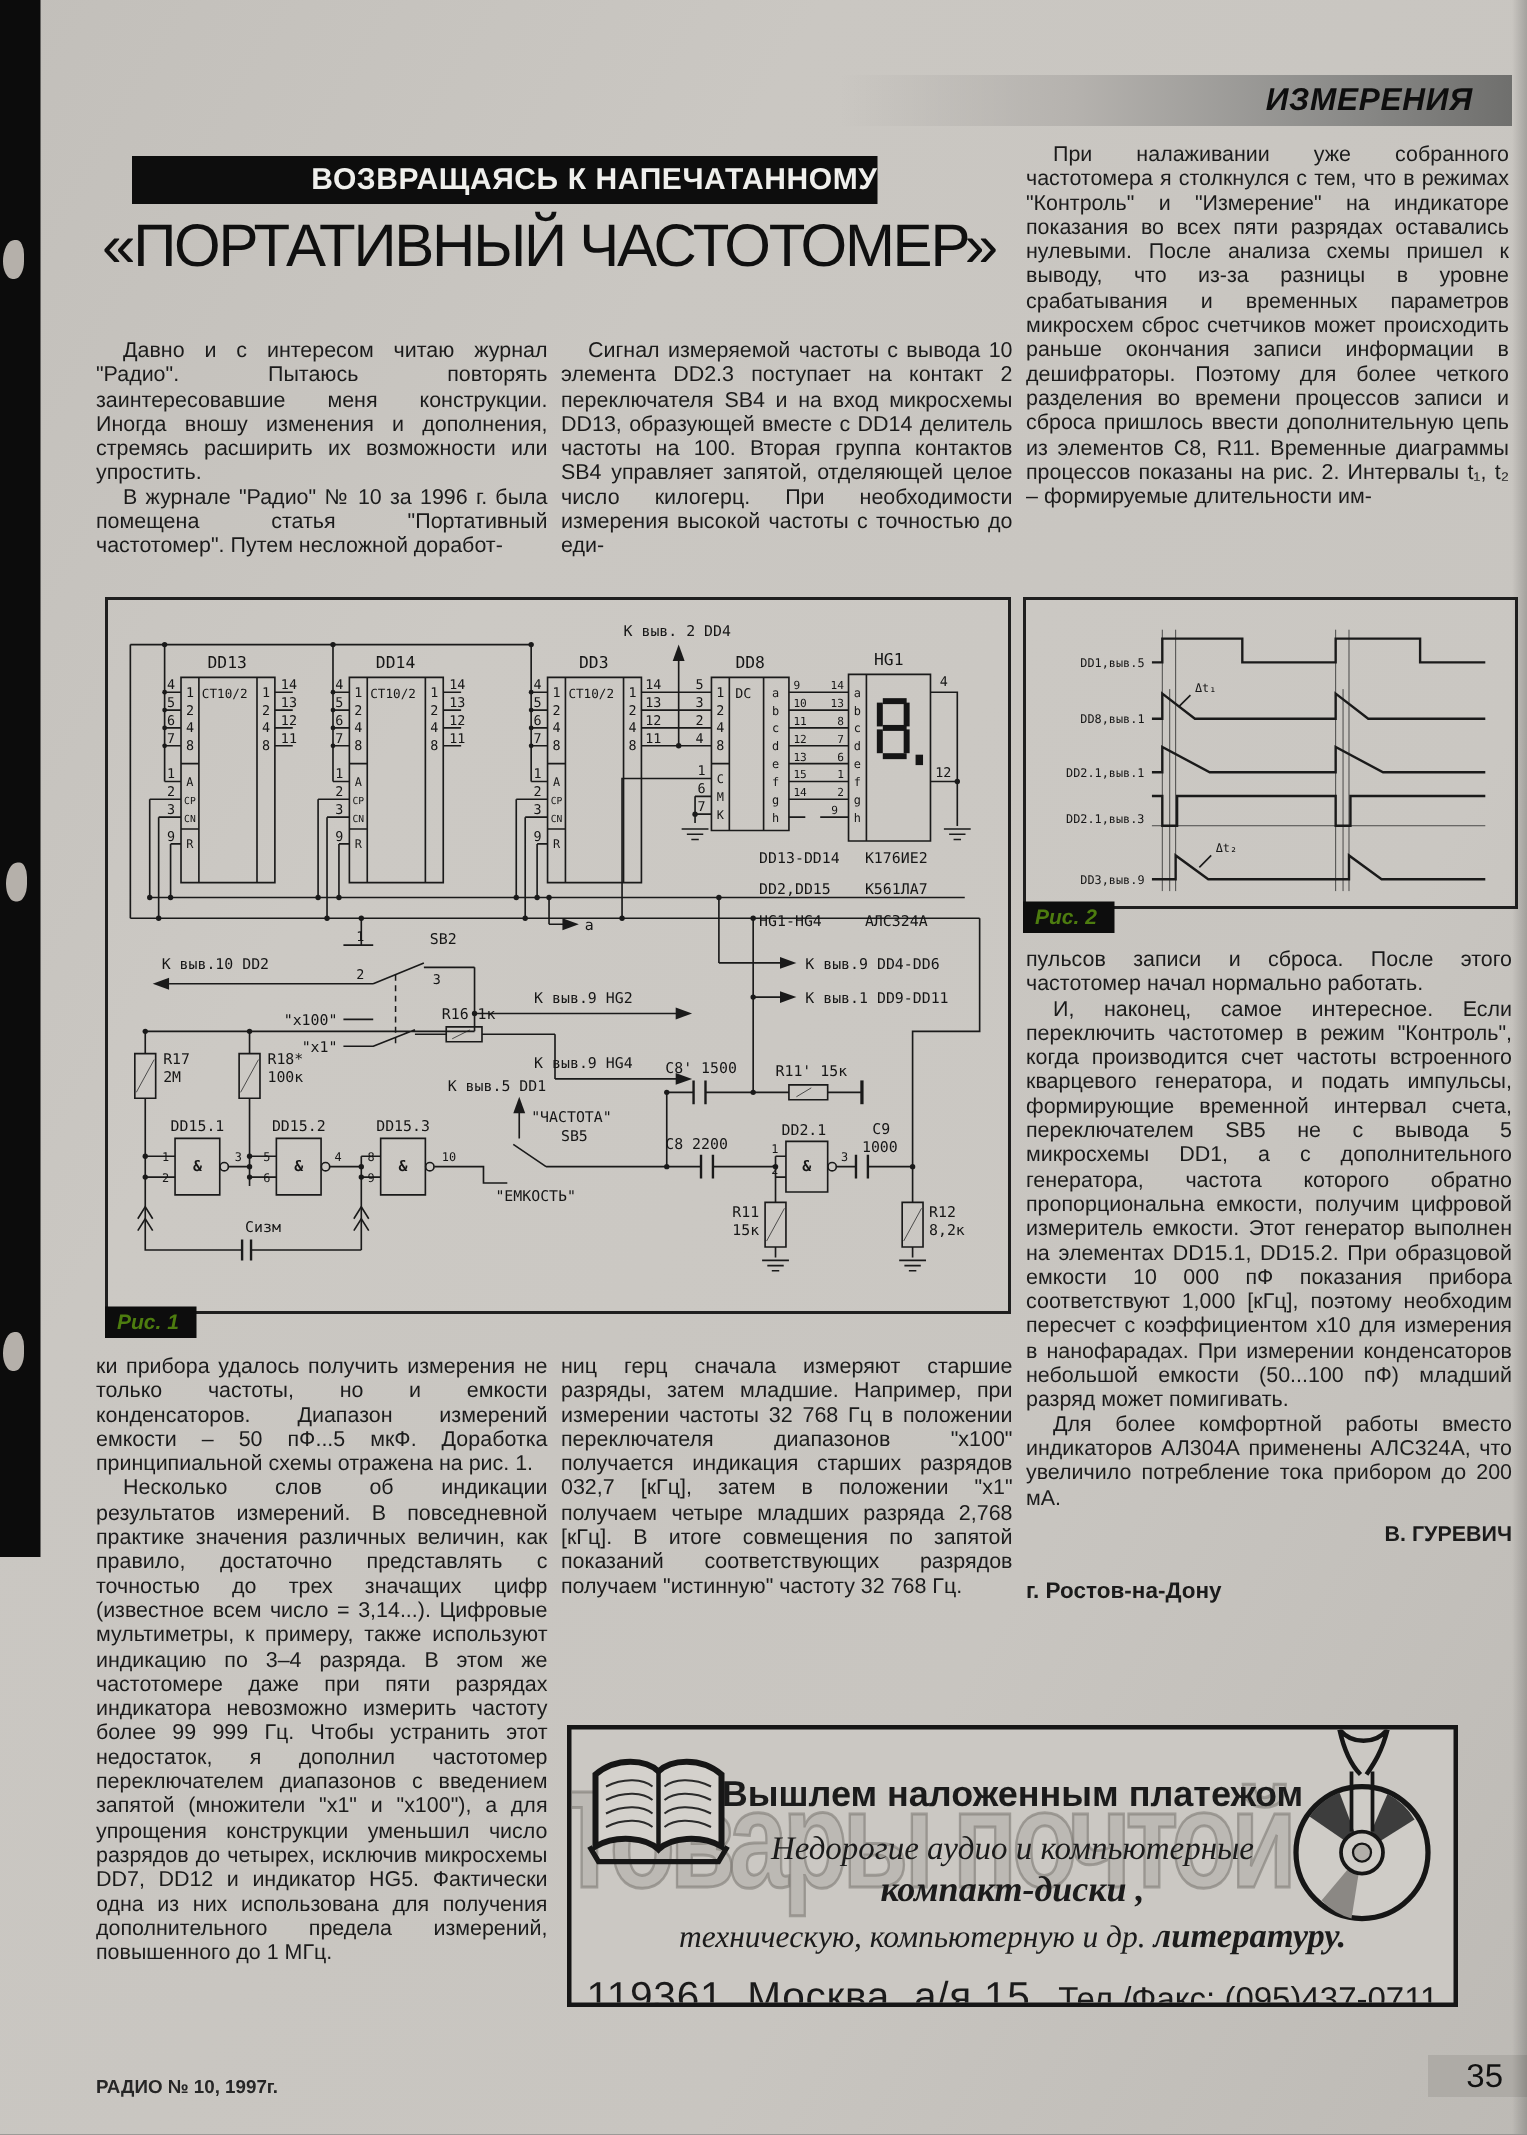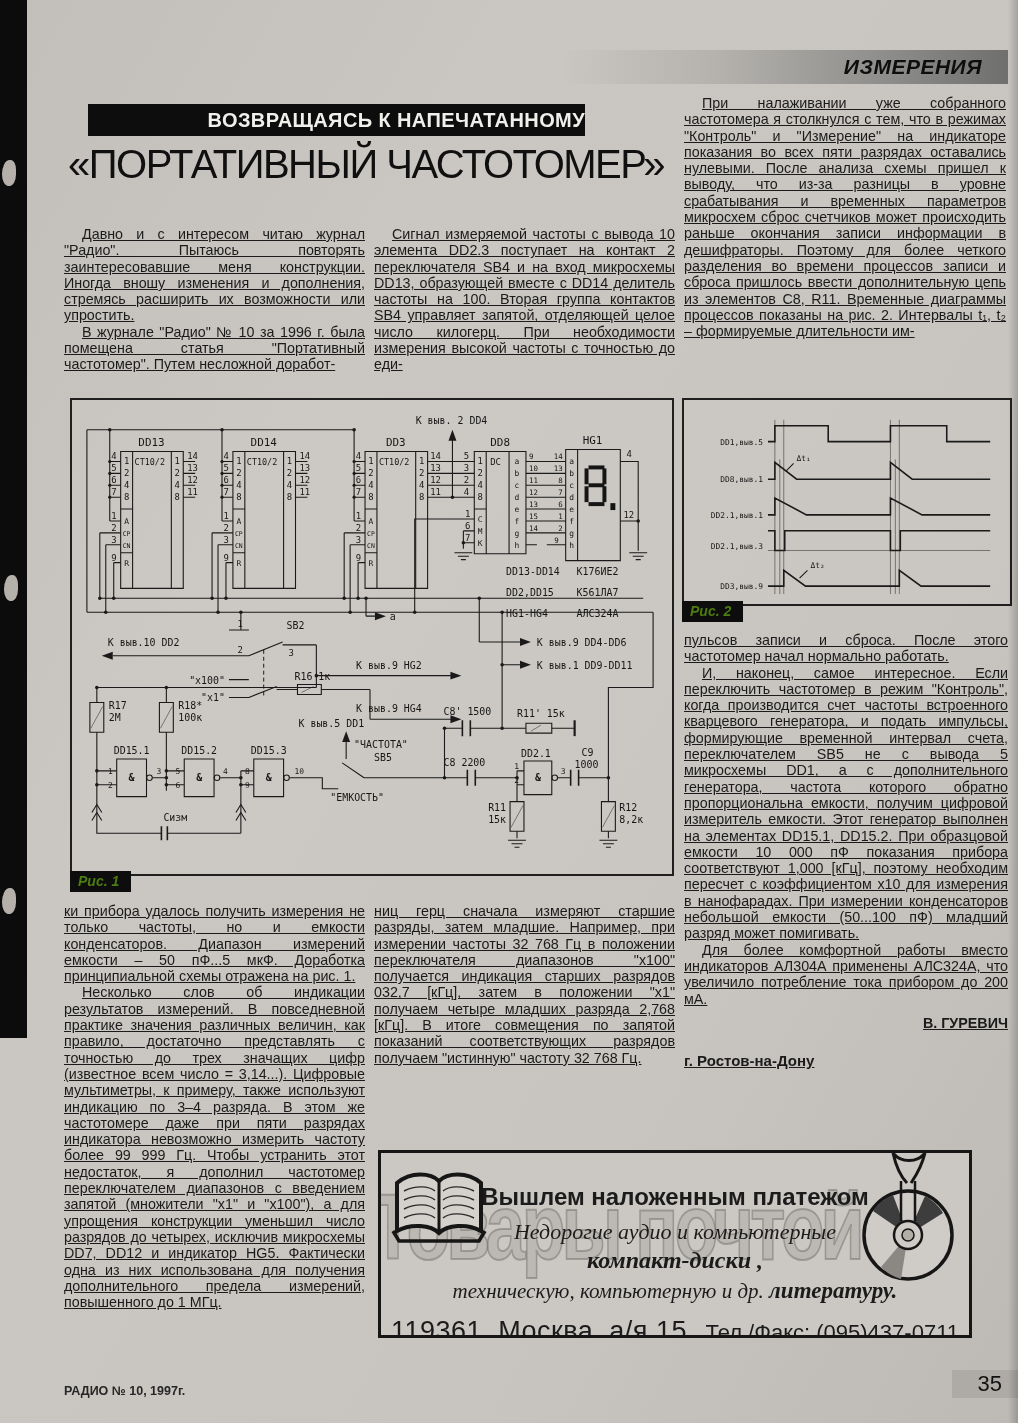--- a/index.html
+++ b/index.html
@@ -10,21 +10,21 @@
   .edge-shadow{position:absolute;right:0;top:0;width:10px;height:1423px;background:linear-gradient(90deg,rgba(0,0,0,0),rgba(0,0,0,.18));}
   .rubric{position:absolute;left:560px;top:50px;width:448px;height:34px;
           background:linear-gradient(90deg,rgba(200,197,192,0) 0%,#b5b2ae 35%,#8b8b89 75%,#6f6f6d 100%);
           display:flex;align-items:center;justify-content:flex-end;padding-right:26px;box-sizing:border-box;}
   .rubric span{font-style:italic;font-weight:bold;font-size:21px;letter-spacing:.5px;color:#0e0e0e;}
   .kicker{position:absolute;left:88px;top:104px;width:497px;height:32px;background:#0d0d0d;
           display:flex;align-items:center;justify-content:flex-end;}
   .kicker span{color:#efefec;font-weight:bold;font-size:20px;letter-spacing:.4px;}
   .headline{position:absolute;left:58px;top:142px;width:616px;text-align:center;font-size:40px;font-weight:400;
             letter-spacing:-1.5px;color:#101010;white-space:nowrap;}
-  .col{position:absolute;width:301px;text-align:justify;font-size:14.3px;line-height:16.3px;text-decoration:underline;}
+  .col{position:absolute;width:301px;text-align:justify;font-size:14.3px;line-height:16.3px;}
   .col p{margin:0;}
   .col p.ind{text-indent:18px;}
   .col p + p{margin-top:0;}
   .sig{font-weight:bold;text-align:right;margin-top:8px;}
   .city{font-weight:bold;text-align:left;margin-top:22px;font-size:15px;}
   .figbox{position:absolute;border:2px solid #1f1f1f;background:rgba(255,255,255,0.04);}
   .figcap{position:absolute;background:#0d0d0d;color:#4d7c0f;font-weight:bold;font-style:italic;
           font-size:14px;padding:2px 12px 3px 8px;}
   svg{display:block;}
   svg text{font-family:"DejaVu Sans Mono","Liberation Mono",monospace;fill:#161616;}

